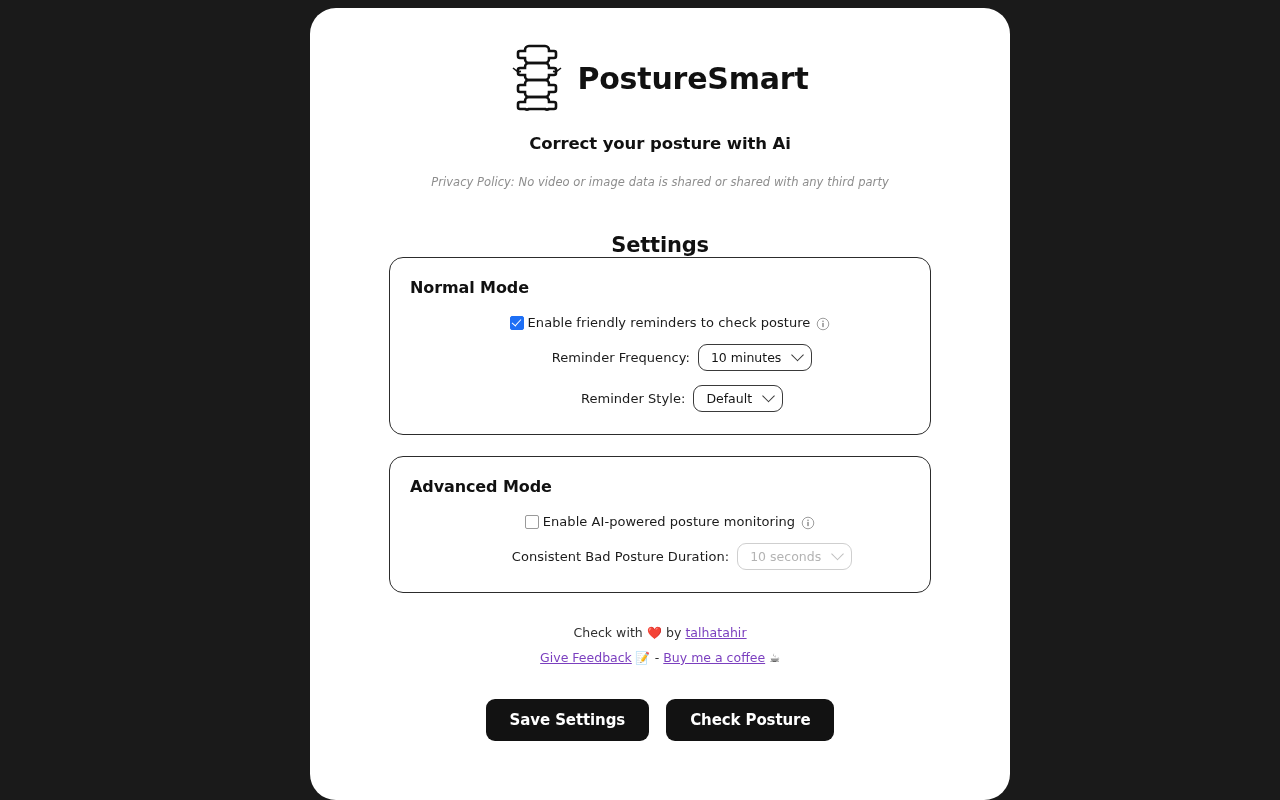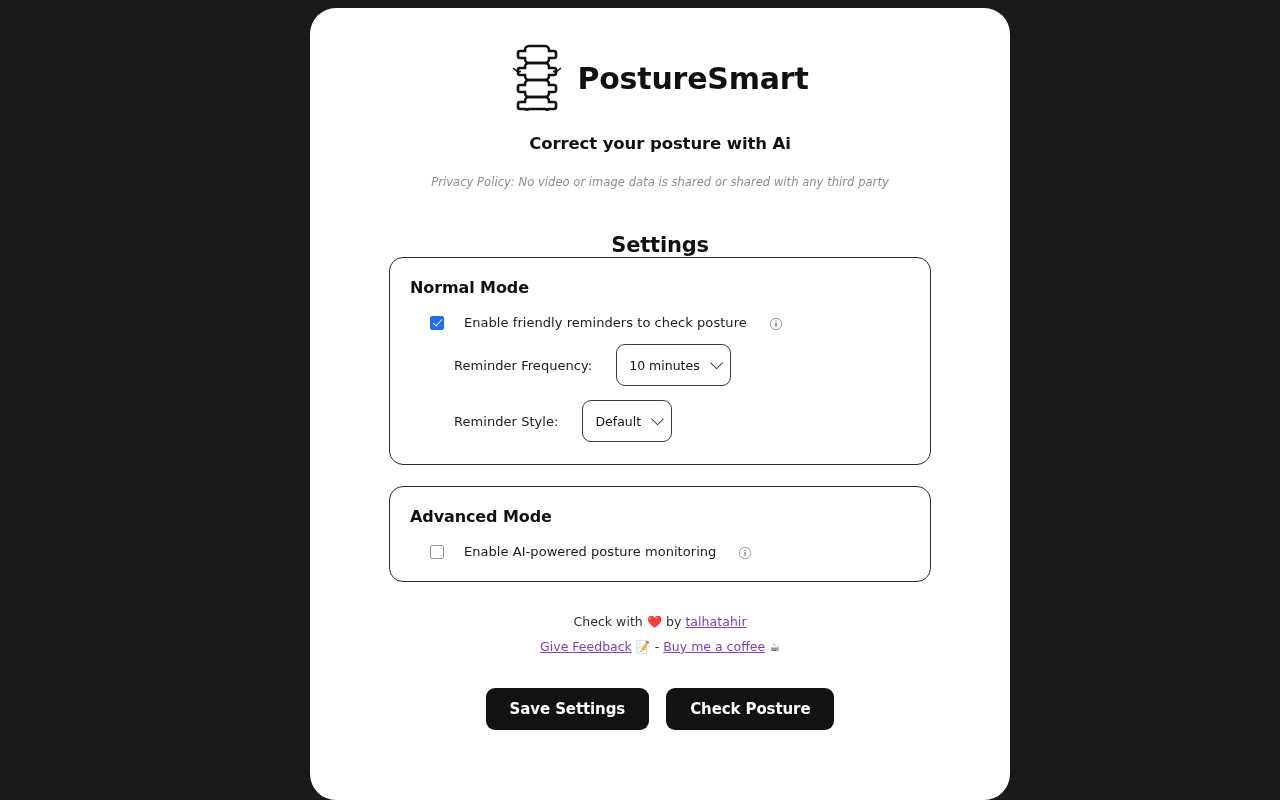--- a/index.html
+++ b/index.html
@@ -73,22 +73,23 @@
   .card-title {
     font-size: 16px;
     font-weight: 700;
     color: #111111;
     margin: 0 0 18px 0;
     letter-spacing: -0.1px;
   }
 
   .row {
     display: flex; align-items: center;
-    gap: 20px;
+    gap: 4px;
     padding-left: 20px;
+    justify-content: center;
   }
   .row + .row { margin-top: 14px; }
   .row.indent-1 { padding-left: 44px; }
 
   .cb {
     width: 14px; height: 14px;
     border-radius: 2px;
     flex: 0 0 auto;
     position: relative;
     border: 1.4px solid #9a9a9a;
@@ -127,21 +128,21 @@
     font-size: 13px;
     color: #1b1b1b;
     letter-spacing: 0.05px;
   }
 
   .select {
     display: inline-flex; align-items: center; justify-content: space-between;
     gap: 12px;
     border: 1.3px solid #3a3a3a;
     border-radius: 9px;
-    height: 42px;
+    height: 27px;
     padding: 0 9px 0 12px;
     font-size: 12.5px;
     color: #141414;
     background: #fff;
     cursor: pointer;
     margin-left: 4px;
   }
   .select.disabled {
     border-color: #cfcfcf;
     color: #b3b3b3;
@@ -261,20 +262,27 @@
         <span class="row-label">Enable AI-powered posture monitoring</span>
         <span class="info-icon">
           <svg viewBox="0 0 16 16" width="14" height="14">
             <circle cx="8" cy="8" r="6.6" fill="none" stroke="#9a9a9a" stroke-width="1.1"></circle>
             <circle cx="8" cy="4.8" r="0.85" fill="#7d7d7d"></circle>
             <rect x="7.25" y="6.6" width="1.5" height="5" rx="0.7" fill="#7d7d7d"></rect>
           </svg>
         </span>
       </div>
 
+      <div class="row indent-1">
+        <span class="field-label">Consistent Bad Posture Duration:</span>
+        <span class="select disabled">
+          <span>10 seconds</span>
+          <span class="chev"></span>
+        </span>
+      </div>
     </div>
 
     <div class="made">
       <span>Check with</span>
       <span class="emoji">❤️</span>
       <span>by</span>
       <a class="lnk" href="#">talhatahir</a>
     </div>
 
     <div class="links">

